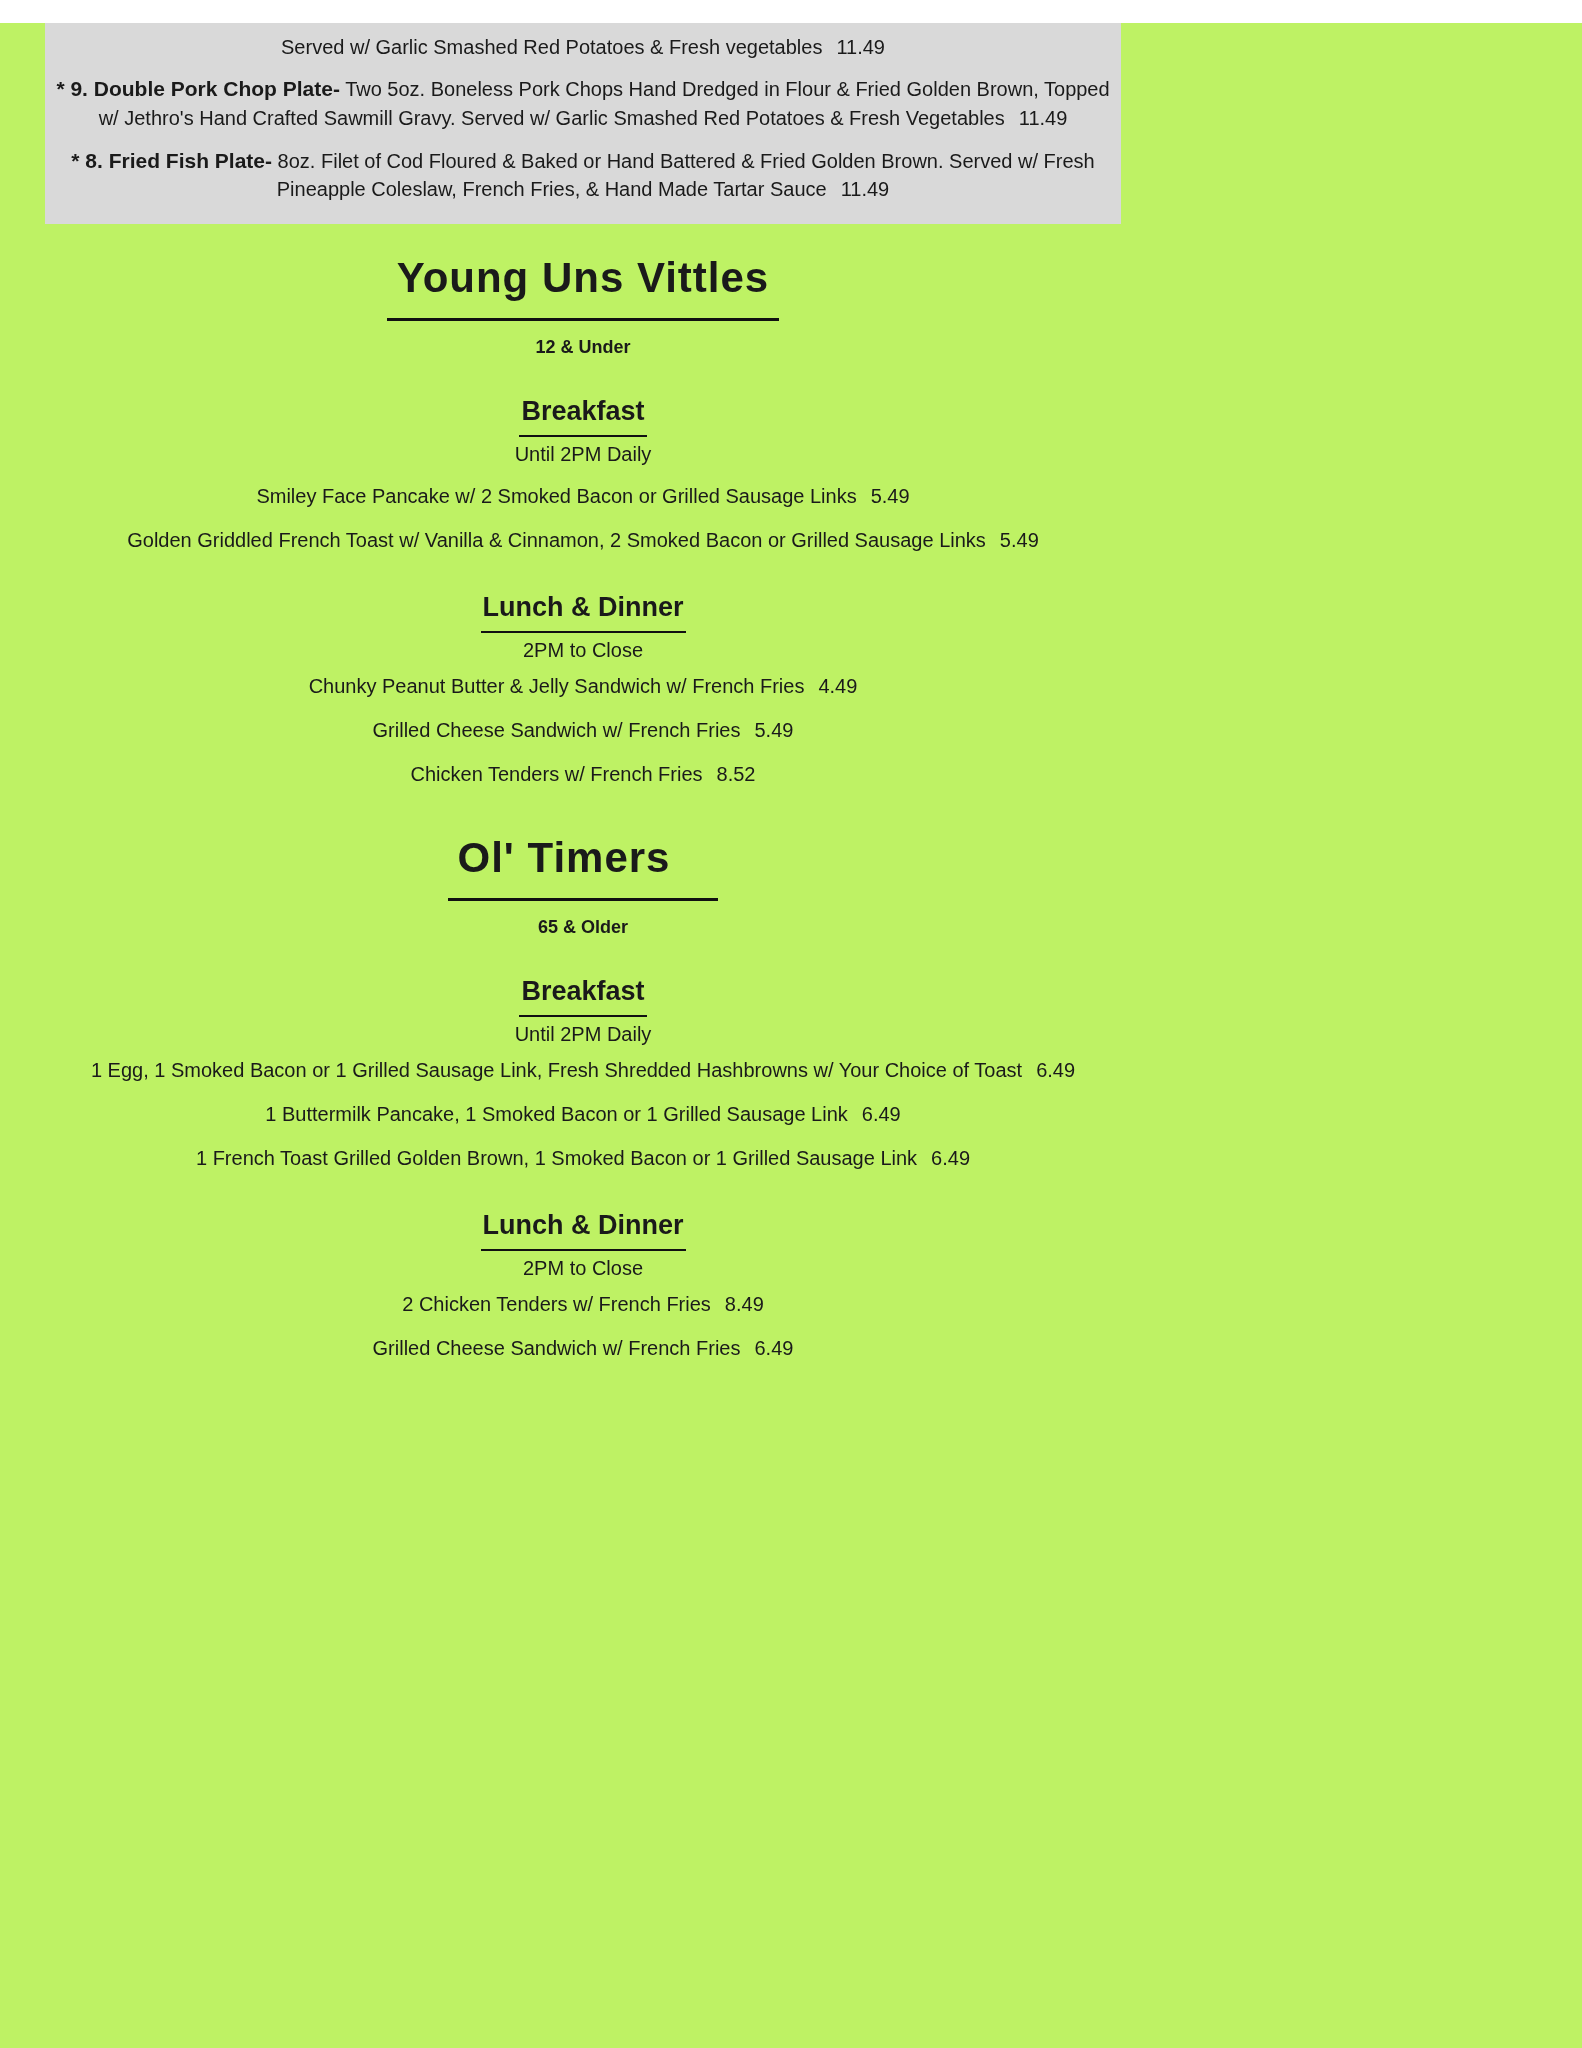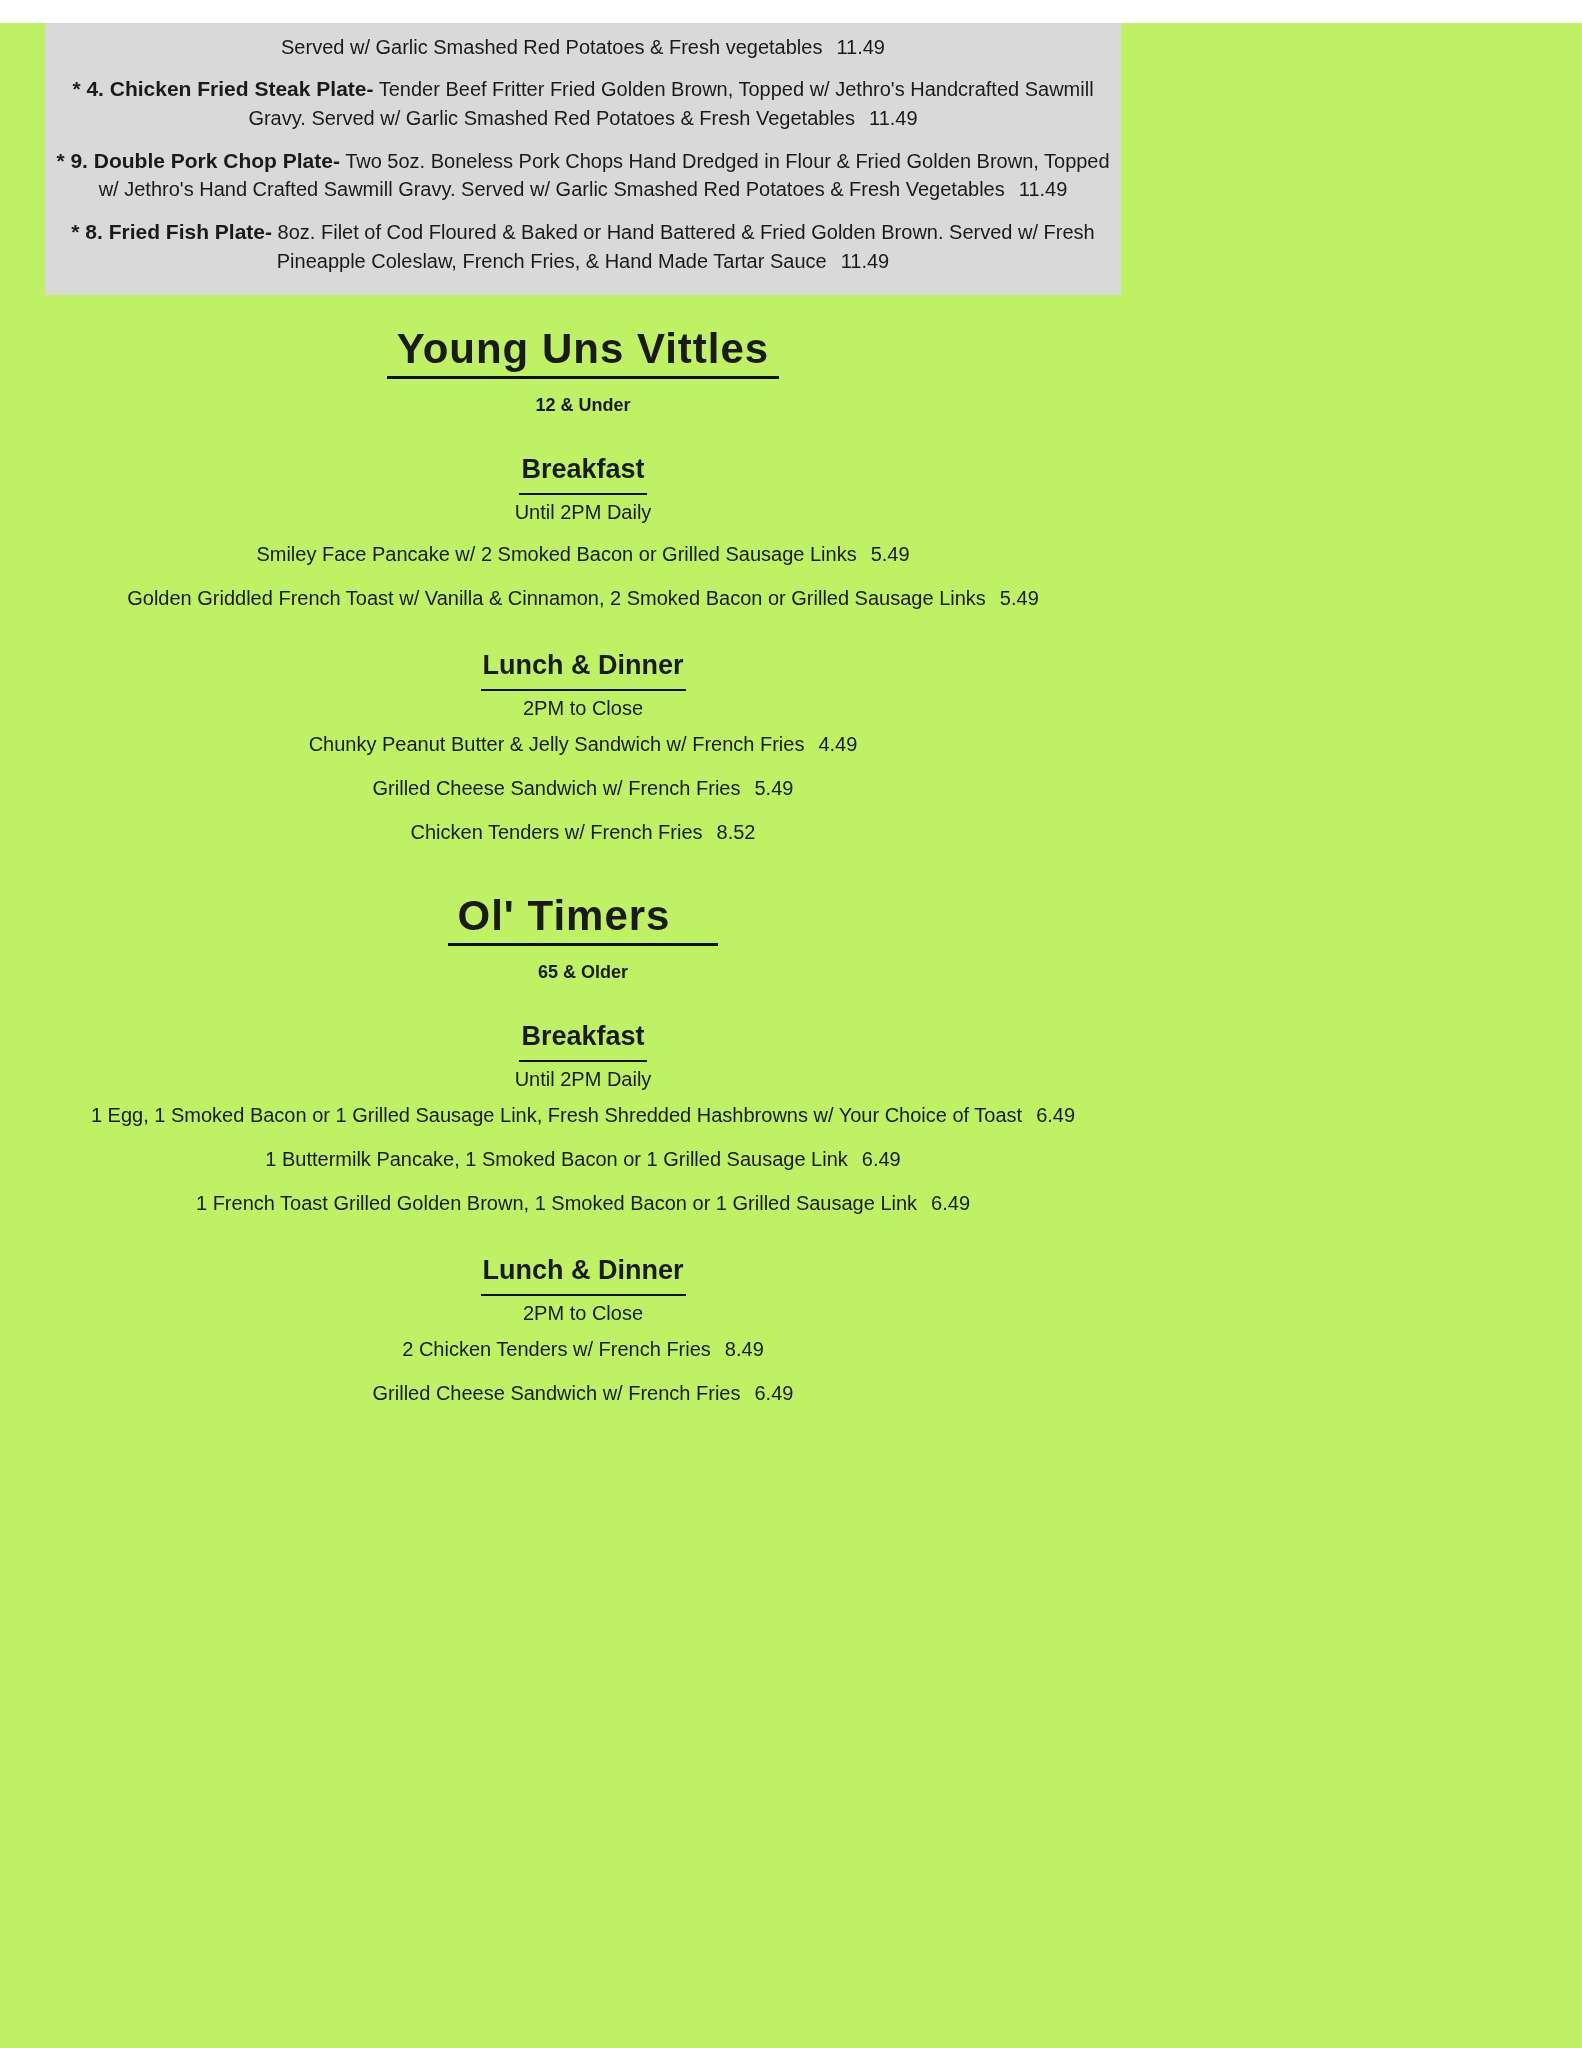--- a/index.html
+++ b/index.html
@@ -39,21 +39,21 @@
   .price { margin-left: 14px; }
 
   
   .h1-wrap { margin-top: 30px; }
   .h1 {
     display: inline-block;
     font-size: 42px;
     font-weight: bold;
     letter-spacing: 1px;
     border-bottom: 3px solid #111111;
-    padding: 0 10px 3px;
+    padding: 0 10px 16px;
   }
   .h1.tail { padding-right: 48px; }
 
   .subtitle {
     margin-top: 16px;
     font-size: 18px;
     font-weight: bold;
   }
   .note {
     margin-top: 10px;
@@ -83,21 +83,20 @@
 </style>
 </head>
 <body>
 
 <div class="page">
   <div class="content">
 
     <div class="plates">
       <p class="plate-line"><span>Served w/ Garlic Smashed Red Potatoes &amp; Fresh vegetables</span><span class="price">11.49</span></p>
 
-      <p class="plate-line"><span class="item-name">* 4. Chicken Fried Steak Plate-</span> <span>Tender Beef Fritter Fried Golden Brown, Topped w/ Jethro's Handcrafted Sawmill Gravy. Served w/ Garlic Smashed Red Potatoes &amp; Fresh Vegetables</span><span class="price">11.49</span></p>
 
       <p class="plate-line"><span class="item-name">* 9. Double Pork Chop Plate-</span> <span>Two 5oz. Boneless Pork Chops Hand Dredged in Flour &amp; Fried Golden Brown, Topped w/ Jethro's Hand Crafted Sawmill Gravy. Served w/ Garlic Smashed Red Potatoes &amp; Fresh Vegetables</span><span class="price">11.49</span></p>
 
       <p class="plate-line"><span class="item-name">* 8. Fried Fish Plate-</span> <span>8oz. Filet of Cod Floured &amp; Baked or Hand Battered &amp; Fried Golden Brown. Served w/ Fresh Pineapple Coleslaw, French Fries, &amp; Hand Made Tartar Sauce</span><span class="price">11.49</span></p>
     </div>
 
     <section class="young-uns">
       <div class="h1-wrap">
         <span class="h1">Young Uns Vittles</span>
       </div>

